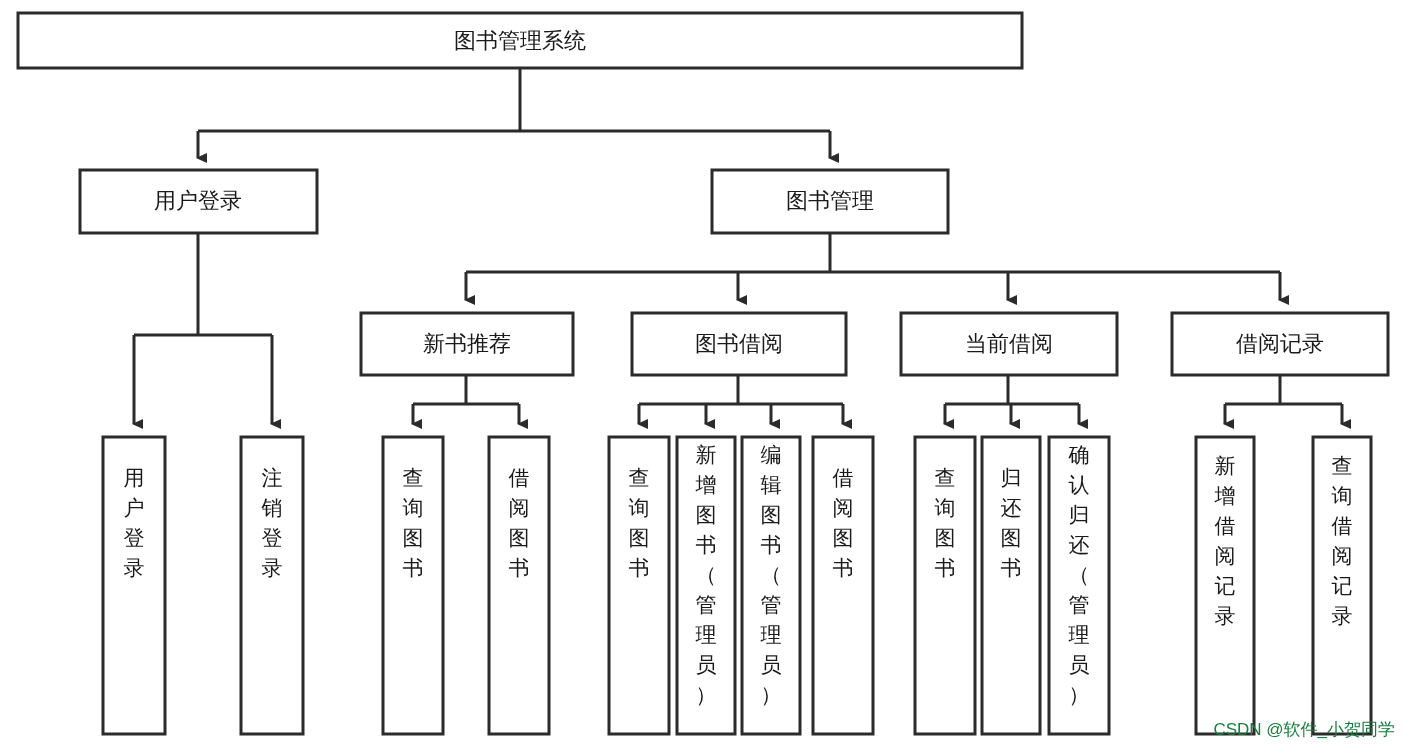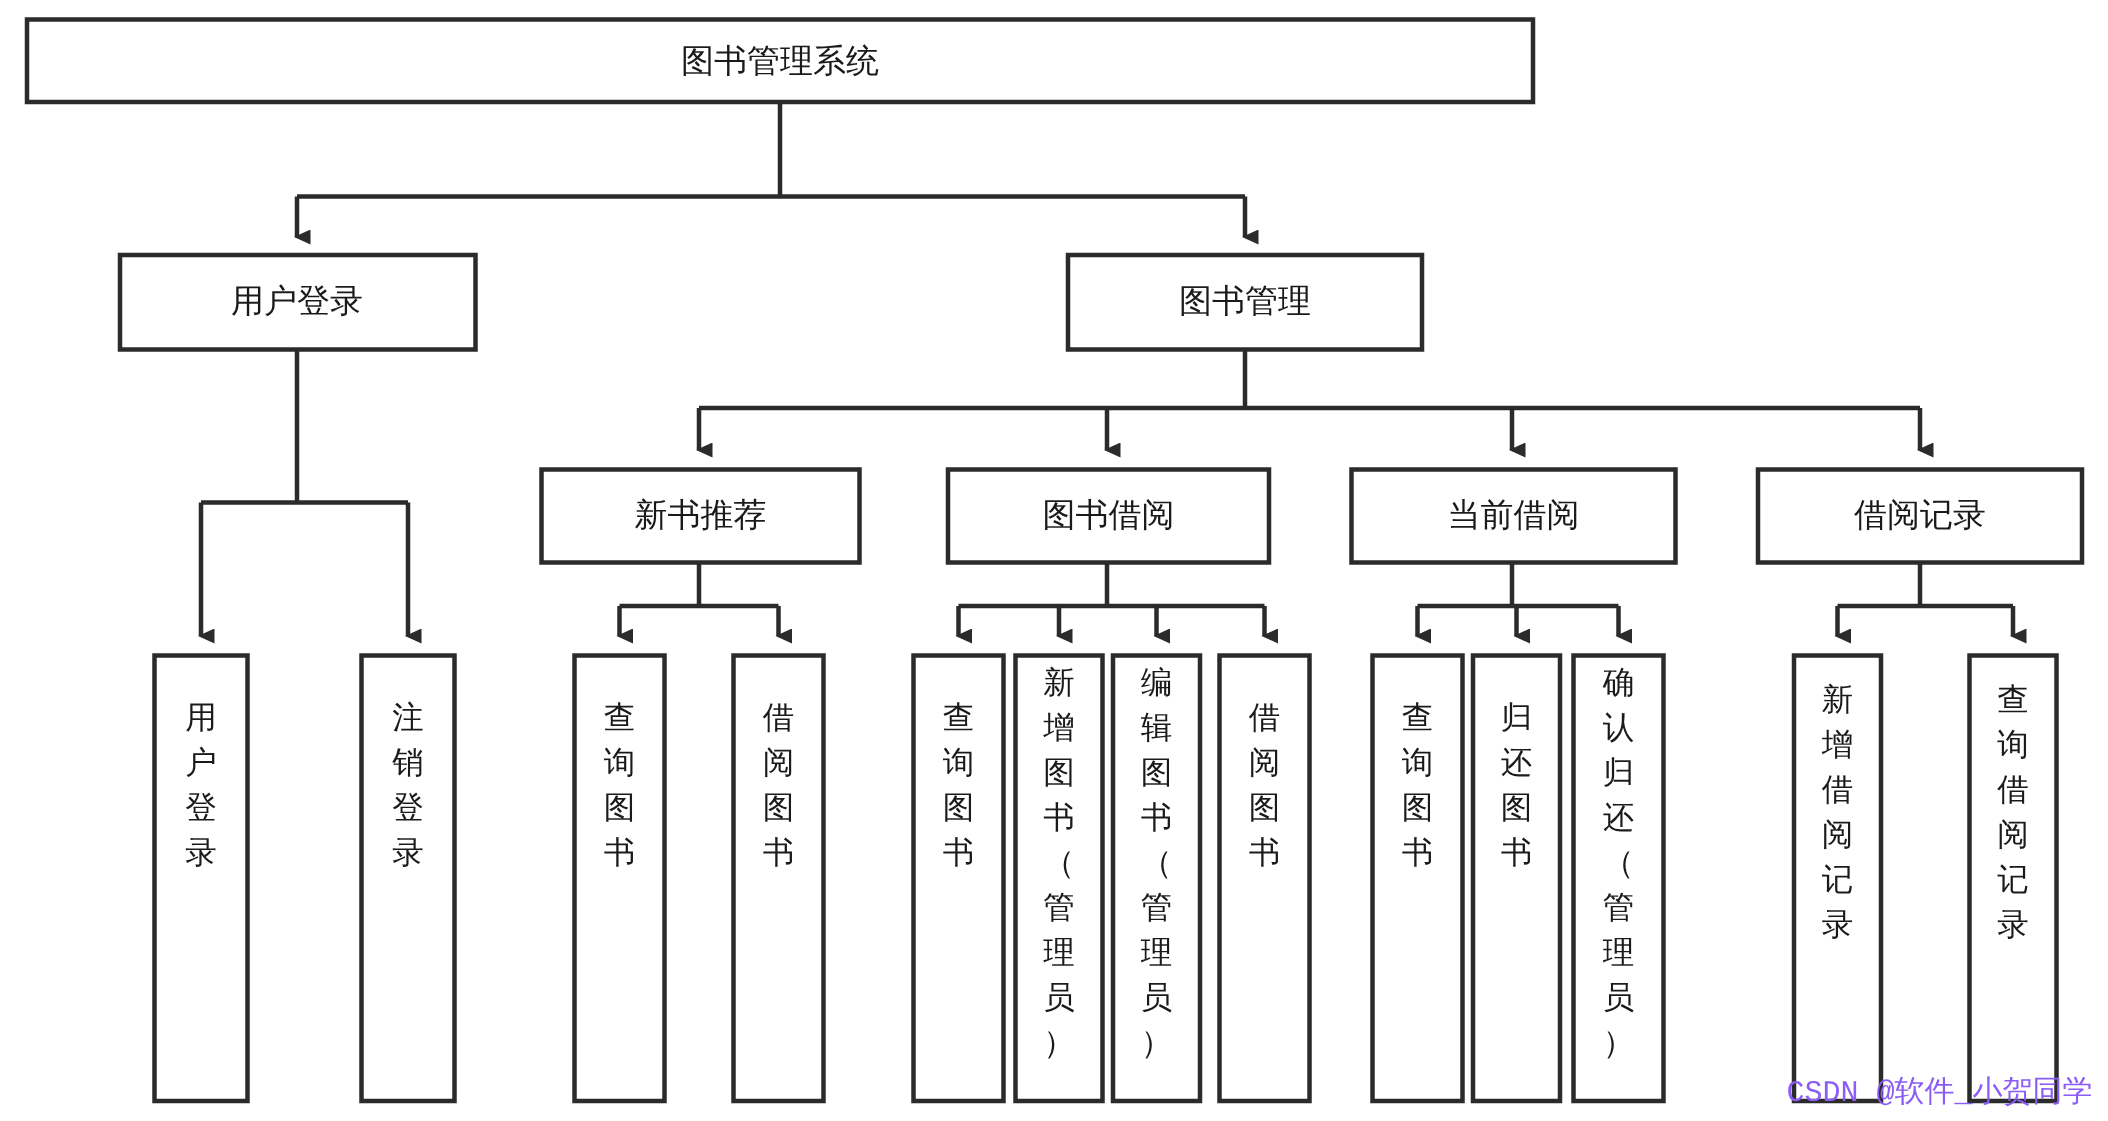--- a/index.html
+++ b/index.html
@@ -45,23 +45,23 @@
     fill: none;
   }
   .arrow-head {
     fill: #2b2b2b;
     stroke: none;
   }
   .watermark {
     position: absolute;
     right: 10px;
     bottom: 6px;
-    font-family: Liberation Mono, monospace;
-    font-size: 20px;
-    color: #8b5cf6;
+    font-family: Liberation Sans, sans-serif;
+    font-size: 17px;
+    color: #15803d;
     white-space: nowrap;
     user-select: none;
   }
 </style>
 </head>
 <body>
 
 <svg id="diagram" viewBox="0 0 1405 747" xmlns="http://www.w3.org/2000/svg">
 
   <defs>

